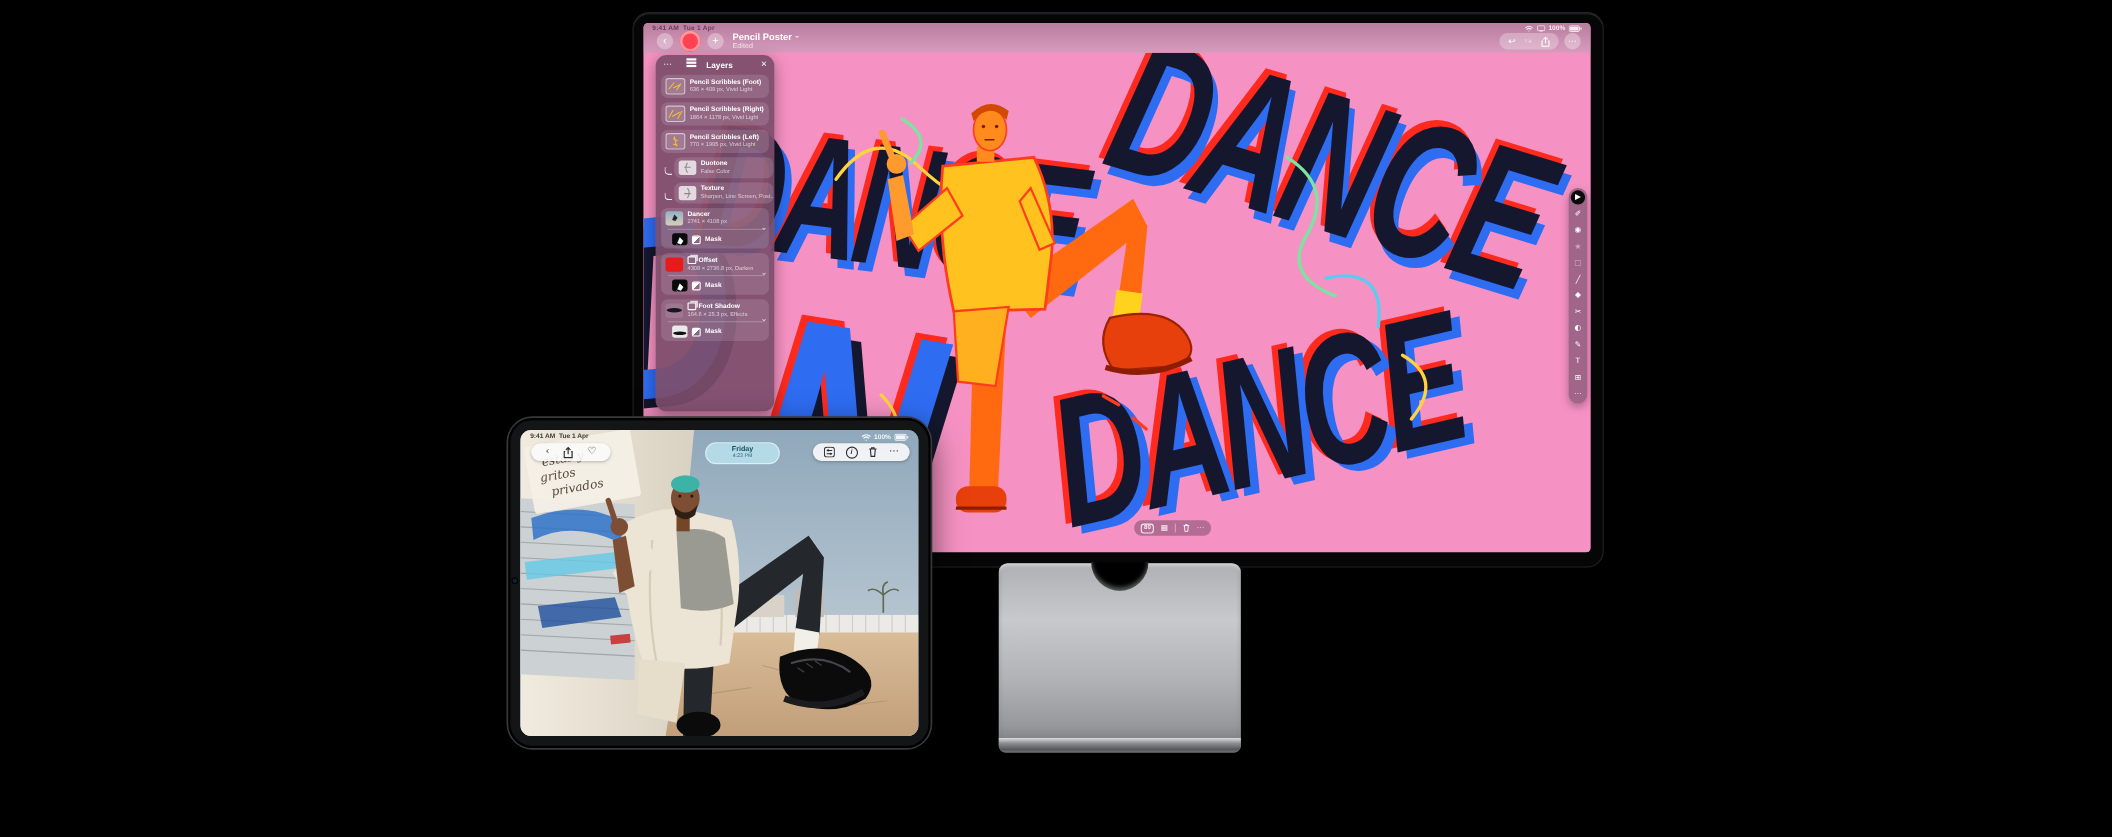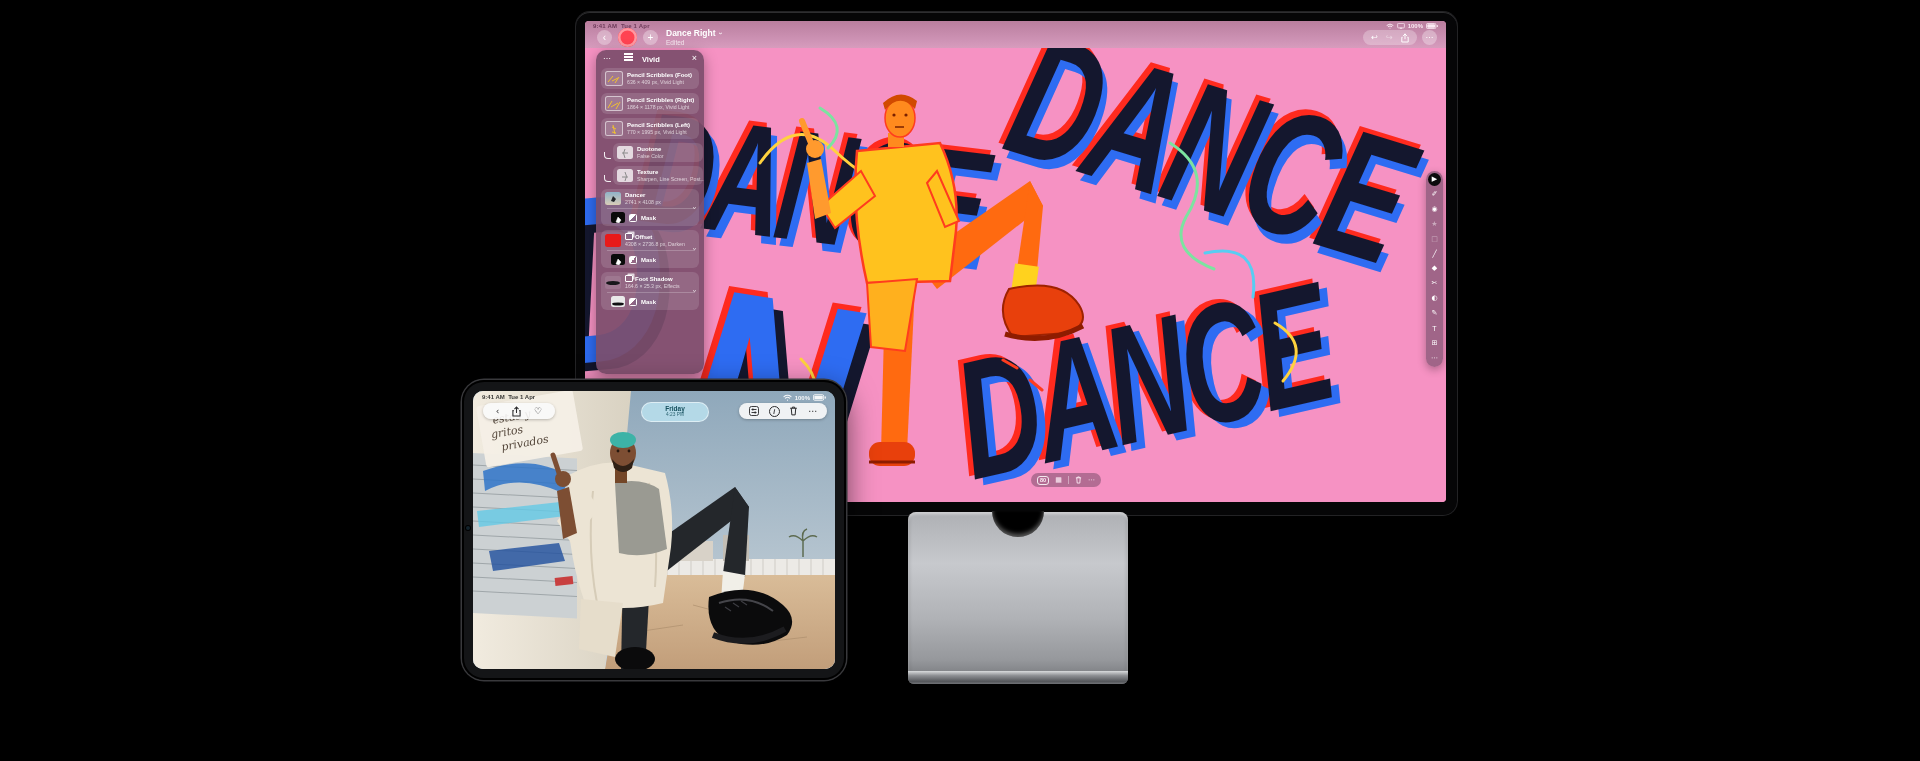--- a/index.html
+++ b/index.html
@@ -216,21 +216,21 @@
         </div>
         <div class="cir abs back-c">
             <span>‹</span>
           </div>
         <div class="cir abs home-c"></div>
         <div class="cir abs add-c">
             <span>+</span>
           </div>
         <div class="t-title">
           <div class="row1">
-              <span>Dance Right</span>
+              <span>Pencil Poster</span>
               <span class="chev">›</span>
             </div>
           <div class="row2">Edited</div>
         </div>
         <div class="tr-pill">
           <span class="ico">↩</span>
           <span class="ico" style="opacity:.45">↪</span>
           <svg width="8" height="10" viewBox="0 0 10 12">
               <path d="M5,1 v6 M3,3 l2,-2 2,2" stroke="#fff" stroke-width="1.2" fill="none" stroke-linecap="round"></path>
               <path d="M2,5 h-1 v6 h8 v-6 h-1" stroke="#fff" stroke-width="1.2" fill="none"></path>
@@ -238,21 +238,21 @@
         </div>
         <div class="cir abs more-c">
             <span>⋯</span>
           </div>
       </div>
 
       <div class="panel">
         <div class="p-head">
           <span class="p-more">⋯</span>
           <span class="p-bars"></span>
-          <span class="p-title">Vivid</span>
+          <span class="p-title">Layers</span>
           <span class="p-close">×</span>
         </div>
         <div class="rows">
 
           <div class="card">
             <div class="lrow">
               <div class="thumb th-scrib">
                 <svg width="16" height="13">
                     <path d="M2,9 l5,-6 M6,8 l6,-3 M9,10 l4,-6" stroke="#f0c030" stroke-width="1" fill="none"></path>
                   </svg>

